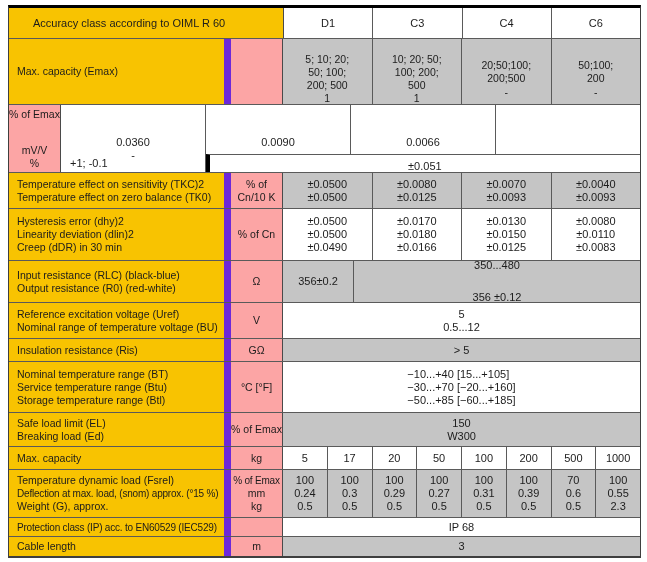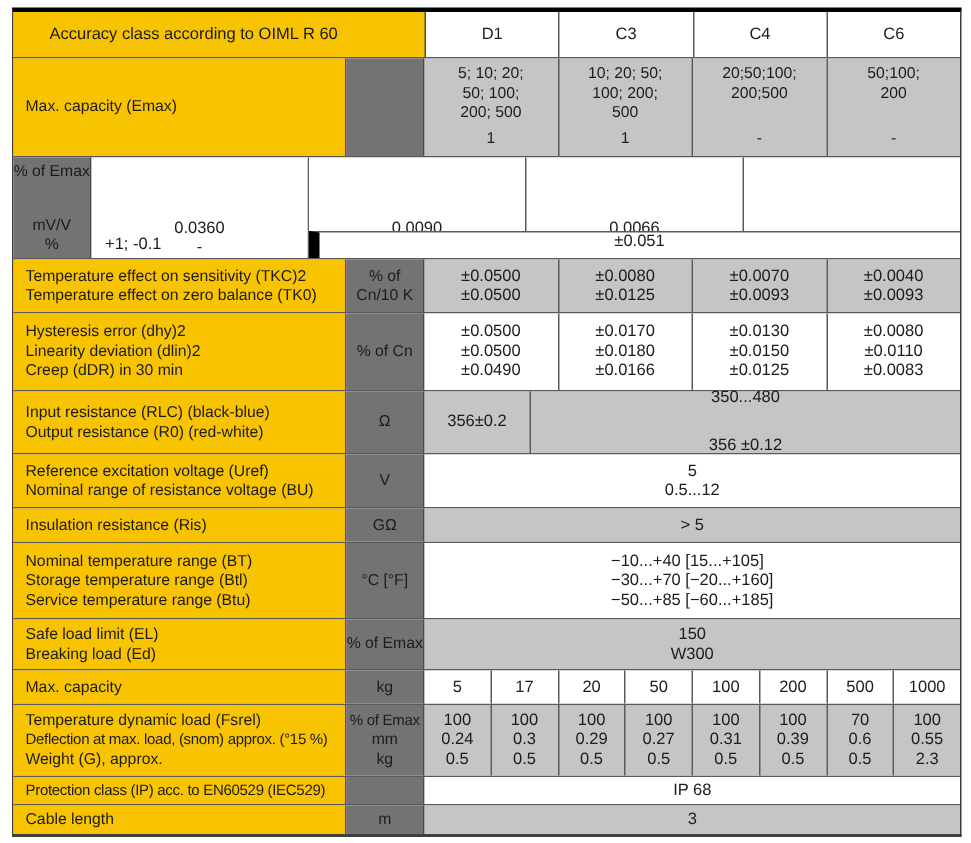--- a/index.html
+++ b/index.html
@@ -2,48 +2,48 @@
 <html><head>
 <meta charset="utf-8">
 <style>
   html,body{margin:0;padding:0;background:#ffffff;width:647px;height:562px;
     font-family:"Liberation Sans","DejaVu Sans",sans-serif;color:#1c1c1c;}
   .table{position:absolute;left:8px;top:5px;width:631px;
     border-top:3px solid #000;border-left:1px solid #3f3f3f;border-right:1px solid #3f3f3f;border-bottom:2px solid #3f3f3f;
     background:#fff;}
   .row{display:flex;box-sizing:border-box;}
   .row + .row{border-top:1px solid #5a5a5a;}
-  .lbl{width:222px;box-sizing:border-box;background:#f8c301;border-right:1px solid #6d28d9;
+  .lbl{width:222px;box-sizing:border-box;background:#f8c301;border-right:7px solid #6d28d9;
     display:flex;flex-direction:column;justify-content:center;padding:2px 2px 2px 8px;
     font-size:10.5px;line-height:13px;}
   .lblwide{width:275px;box-sizing:border-box;background:#f8c301;border-right:1px solid #4a4a4a;
     display:flex;align-items:center;padding-left:24px;font-size:11px;}
-  .unit{width:52px;box-sizing:border-box;background:#737373;border-right:1px solid #4a4a4a;
+  .unit{width:52px;box-sizing:border-box;background:#fca5a5;border-right:1px solid #4a4a4a;
     display:flex;flex-direction:column;justify-content:center;align-items:center;text-align:center;
     font-size:10.5px;line-height:13px;}
   .data{flex:1;display:flex;position:relative;}
   .c{flex:1 1 0;display:flex;flex-direction:column;justify-content:center;align-items:center;
     font-size:11px;line-height:13px;box-sizing:border-box;}
   .c + .c{border-left:1px solid #5a5a5a;}
   .white{background:#ffffff;}
   .gray{background:#c5c5c5;}
   .ln{display:block;min-height:13px;text-align:center;}
-  .top{justify-content:flex-end;padding-top:4px;}
+  .top{justify-content:center;padding-top:20px;}
   .sub{margin-top:auto;margin-bottom:5px;}
   .tight{font-size:10px;letter-spacing:-0.2px;}
   .small{font-size:10.5px;}
   
   .r-header{height:30px;} .r-emax{height:66px;} .r-ver{height:68px;} .r-tkc{height:36px;}
   .r-hys{height:52px;} .r-res{height:42px;} .r-exc{height:36px;} .r-ins{height:23px;}
   .r-tmp{height:51px;} .r-safe{height:34px;} .r-cap{height:23px;justify-content:flex-end;} .r-dyn{height:48px;}
   .r-ip{height:19px;} .r-cab{height:20px;}
   
   .tolstrip{position:absolute;left:25%;right:0;bottom:0;height:17px;background:#fff;
-    border-top:1px solid #5a5a5a;border-left:7px solid #000000;
-    display:flex;align-items:flex-start;justify-content:center;font-size:11px;}
+    border-top:1px solid #5a5a5a;border-left:4px solid #000000;
+    display:flex;align-items:flex-end;justify-content:center;font-size:11px;}
   .d1tol{position:absolute;left:9px;bottom:2px;font-size:11px;}
   
   .resd1{flex:none;width:70px;align-items:center;}
   .gap5{row-gap:19px;}
   .leftblock{text-align:left;}
 </style>
 </head>
 <body>
 
 <div class="table">
@@ -208,21 +208,21 @@
       <div class="c gray gap5">
         <span class="ln">350...480</span>
         <span class="ln">356 ±0.12</span>
       </div>
     </div>
   </div>
 
   <div class="row r-exc">
     <div class="lbl">
       <span>Reference excitation voltage (Uref)</span>
-      <span>Nominal range of resistance voltage (BU)</span>
+      <span>Nominal range of temperature voltage (BU)</span>
     </div>
     <div class="unit">
       <span>V</span>
     </div>
     <div class="data">
       <div class="c white">
         <span class="ln">5</span>
         <span class="ln">0.5...12</span>
       </div>
     </div>
@@ -238,22 +238,22 @@
     <div class="data">
       <div class="c gray">
         <span>&gt; 5</span>
       </div>
     </div>
   </div>
 
   <div class="row r-tmp">
     <div class="lbl">
       <span>Nominal temperature range (BT)</span>
+      <span>Service temperature range (Btu)</span>
       <span>Storage temperature range (Btl)</span>
-      <span>Service temperature range (Btu)</span>
     </div>
     <div class="unit">
       <span>°C [°F]</span>
     </div>
     <div class="data">
       <div class="c white">
         <div class="leftblock">
           <span class="ln" style="text-align:left">−10...+40 [15...+105]</span>
           <span class="ln" style="text-align:left">−30...+70 [−20...+160]</span>
           <span class="ln" style="text-align:left">−50...+85 [−60...+185]</span>

